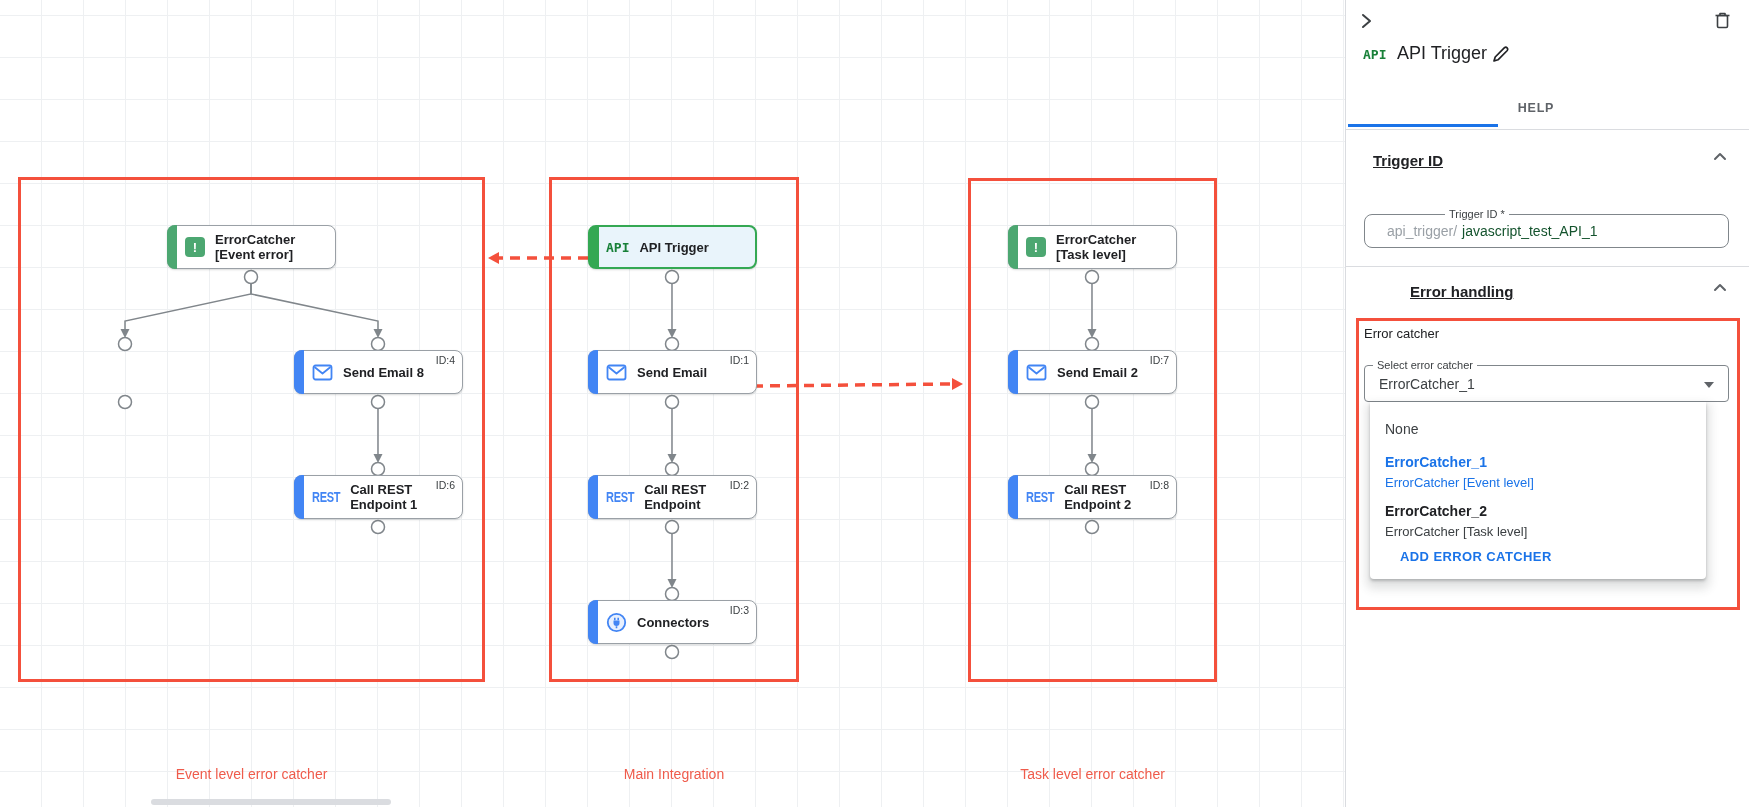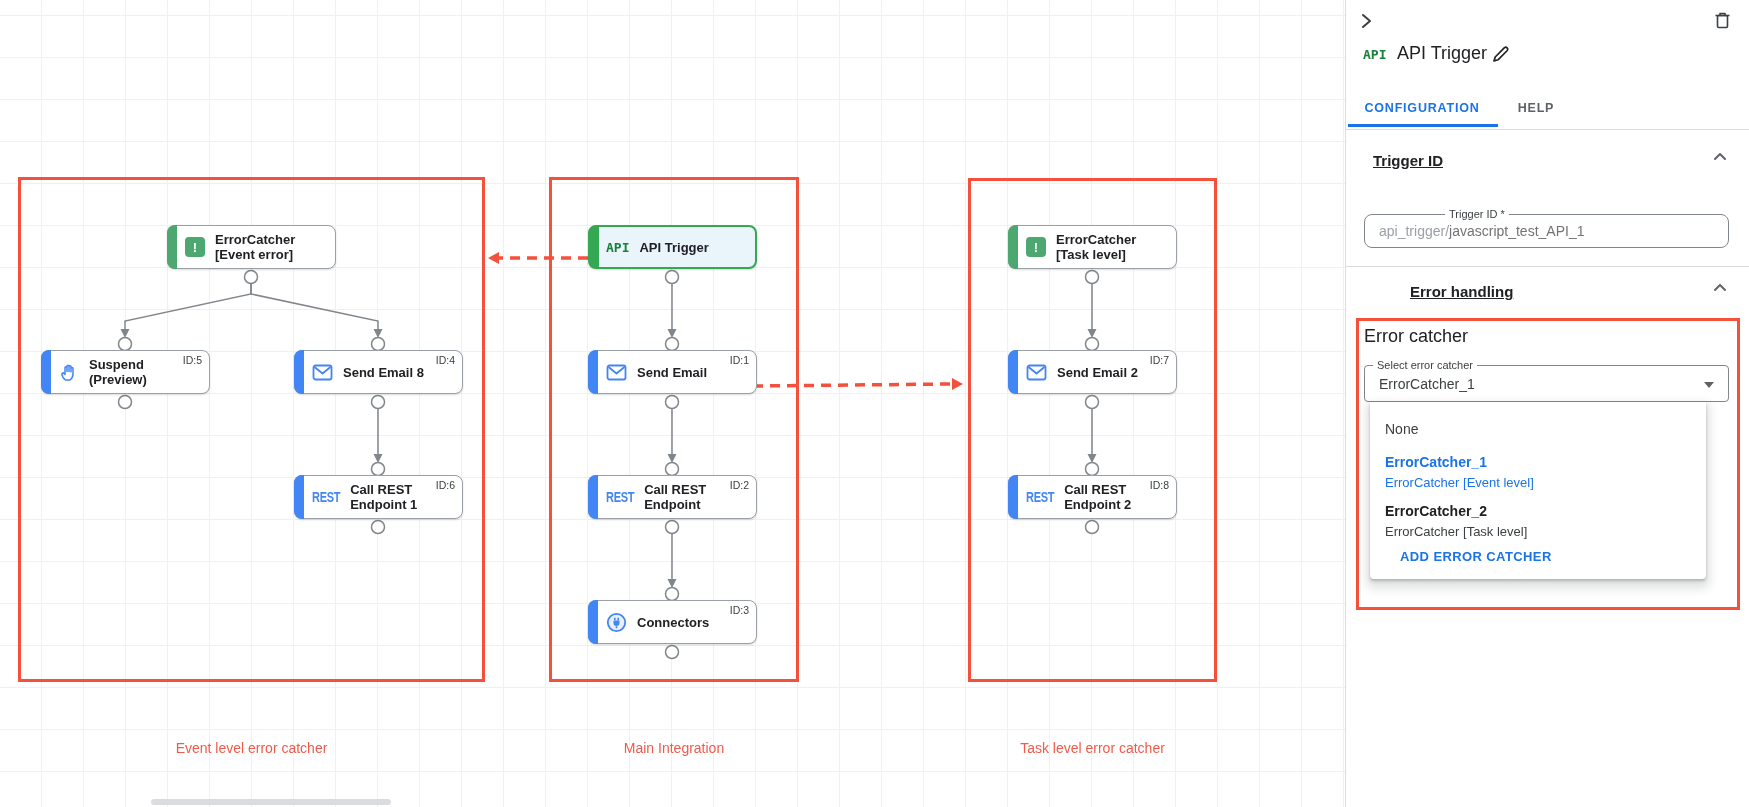--- a/index.html
+++ b/index.html
@@ -9,21 +9,21 @@
 
   
   .canvas { position:absolute; left:0; top:0; width:1345px; height:807px; background:#fff;
     background-image:
       linear-gradient(to right, #eef0f2 1px, transparent 1px),
       linear-gradient(to bottom, #eef0f2 1px, transparent 1px);
     background-size:42px 42px; background-position:41px 15px; }
   .panel-divider { position:absolute; left:1345px; top:0; width:1px; height:807px; background:#dadce0; }
 
   .groupbox { position:absolute; border:3px solid #f4503c; background:transparent; }
-  .grouplabel { position:absolute; font-size:14px; color:#ef5b4b; text-align:center; }
+  .grouplabel { position:absolute; font-size:14px; color:#ef5b4b; text-align:center;margin-top:26px; }
 
   svg.layer { position:absolute; left:0; top:0; pointer-events:none; }
 
   
   .node { position:absolute; width:169px; height:44px; background:#fff;
     border:1px solid #9aa0a6; border-radius:8px; box-shadow:0 1px 2px rgba(60,64,67,.2);
     display:flex; align-items:center; padding-left:17px; gap:10px; }
   .node .accent { position:absolute; left:-1px; top:-1px; bottom:-1px; width:10px;
     border-radius:8px 0 0 8px; background:#4285f4; }
   .node.green-accent .accent { background:#4ca771; }
@@ -48,28 +48,28 @@
   .papi { position:absolute; left:17px; top:47px; font-family:"DejaVu Sans Mono", monospace;
     font-size:13px; font-weight:700; color:#188038; }
   .tab { position:absolute; top:88px; height:39px; display:flex; align-items:center;
     justify-content:center; font-size:12.5px; font-weight:700; letter-spacing:.8px; cursor:pointer; }
   .tab.active { color:#1a73e8; }
   .tab.inactive { color:#5f6368; }
   .tab-underline { position:absolute; left:2px; top:124px; width:150px; height:3px; background:#1a73e8; }
   .hdivider { position:absolute; left:0; width:403px; height:1px; background:#dadce0; }
   .sec-header { position:absolute; font-size:15px; font-weight:700; color:#202124;text-decoration:underline; }
   .fieldbox { position:absolute; left:18px; width:365px; height:34px; border:1px solid #80868b;
-    border-radius:8px; background:#fff; display:flex; align-items:center; padding-left:14px; }
+    border-radius:8px; background:#fff; display:flex; align-items:center; padding-left:22px; }
   .floatlabel { position:absolute; top:-8px; font-size:11px; color:#3c4043; background:#fff;
     padding:0 4px; line-height:14px; }
   .prefix { font-size:14px; color:#9aa0a6; }
-  .fieldval { font-size:14px; color:#737373; }
+  .fieldval { font-size:14px; color:#14532d; margin-left:5px; }
   .red-annot { position:absolute; left:10px; top:318px; width:384px; height:292px;
     border:3px solid #f4503c; }
-  .ec-label { position:absolute; left:18px; top:326px; font-size:18px; color:#202124; }
+  .ec-label { position:absolute; left:18px; top:326px; font-size:13px; color:#202124; }
   .selectbox { position:absolute; left:18px; top:365px; width:365px; height:37px;
     border:1px solid #80868b; border-radius:4px; background:#fff; display:flex;
     align-items:center; padding-left:14px; cursor:pointer; }
   .selectbox .floatlabel { left:8px; }
   .selcaret { position:absolute; right:14px; top:16px; width:0; height:0;
     border-left:5px solid transparent; border-right:5px solid transparent;
     border-top:6px solid #5f6368; }
   .menu { position:absolute; left:24px; top:402px; width:336px; height:177px; background:#fff;
     border-radius:0 0 4px 4px; box-shadow:0 2px 3px rgba(60,64,67,.3), 0 6px 10px 4px rgba(60,64,67,.15); }
   .mi { position:absolute; left:15px; cursor:pointer; }
@@ -176,33 +176,20 @@
 
     <div class="node green-accent" style="left:1008px; top:225px;">
       <span class="accent"></span>
       <span class="nicon err">!</span>
       <span class="ntext">
         <span>ErrorCatcher</span>
           <span>[Task level]</span>
       </span>
     </div>
 
-    <div class="node" style="left:41px; top:350px;">
-      <span class="accent"></span>
-      <span class="nicon svgi">
-        <svg width="20" height="20" viewBox="0 0 20 20" fill="none" stroke="#4285f4" stroke-width="1.5" stroke-linecap="round" stroke-linejoin="round">
-          <path d="M6.5 18c-1.8-1.6-3.6-4.4-3.6-6.3l1.3-.9 1.8 1.7V5.8a1 1 0 0 1 2 0v3.7V4.2a1 1 0 0 1 2 0v5.3V4.8a1 1 0 0 1 2 0v4.9V6.4a1 1 0 0 1 2 0V12c0 2.8-1.3 4.8-3 6z"></path>
-        </svg>
-      </span>
-      <span class="ntext">
-        <span>Suspend</span>
-          <span>(Preview)</span>
-      </span>
-      <span class="idb">ID:5</span>
-    </div>
 
     <div class="node" style="left:294px; top:350px;">
       <span class="accent"></span>
       <span class="nicon svgi">
         <svg width="21" height="17" viewBox="0 0 21 17" fill="#fff" stroke="#4285f4" stroke-width="1.8" stroke-linejoin="round">
           <rect x="1.5" y="1.5" width="18" height="14" rx="2"></rect>
           <polyline points="2.5,3 10.5,9.5 18.5,3" fill="none"></polyline>
         </svg>
       </span>
       <span class="ntext">
@@ -312,21 +299,20 @@
     <span class="papi">API</span>
     <div class="ptitle">API Trigger</div>
     <button class="icon-btn" style="left:143px; top:43px; border:none; background:none;">
       <span>
         <svg width="20" height="20" viewBox="0 0 20 20" fill="none" stroke="#202124" stroke-width="1.7" stroke-linejoin="round">
           <path d="M3 17l1.2-4L13.5 3.7a2 2 0 0 1 2.8 2.8L7 15.8z"></path>
         </svg>
       </span>
     </button>
 
-    <div class="tab active" style="left:0px; width:152px;">CONFIGURATION</div>
     <div class="tab inactive" style="left:152px; width:76px;">HELP</div>
     <div class="tab-underline"></div>
     <div class="hdivider" style="top:129px;"></div>
 
     <div class="sec-header" style="left:27px; top:152px;">Trigger ID</div>
     <button class="icon-btn" style="left:362px; top:146px; border:none; background:none;">
       <span>
         <svg width="16" height="16" viewBox="0 0 16 16" fill="none" stroke="#5f6368" stroke-width="2" stroke-linecap="round" stroke-linejoin="round">
           <polyline points="3,10 8,5 13,10"></polyline>
         </svg>

